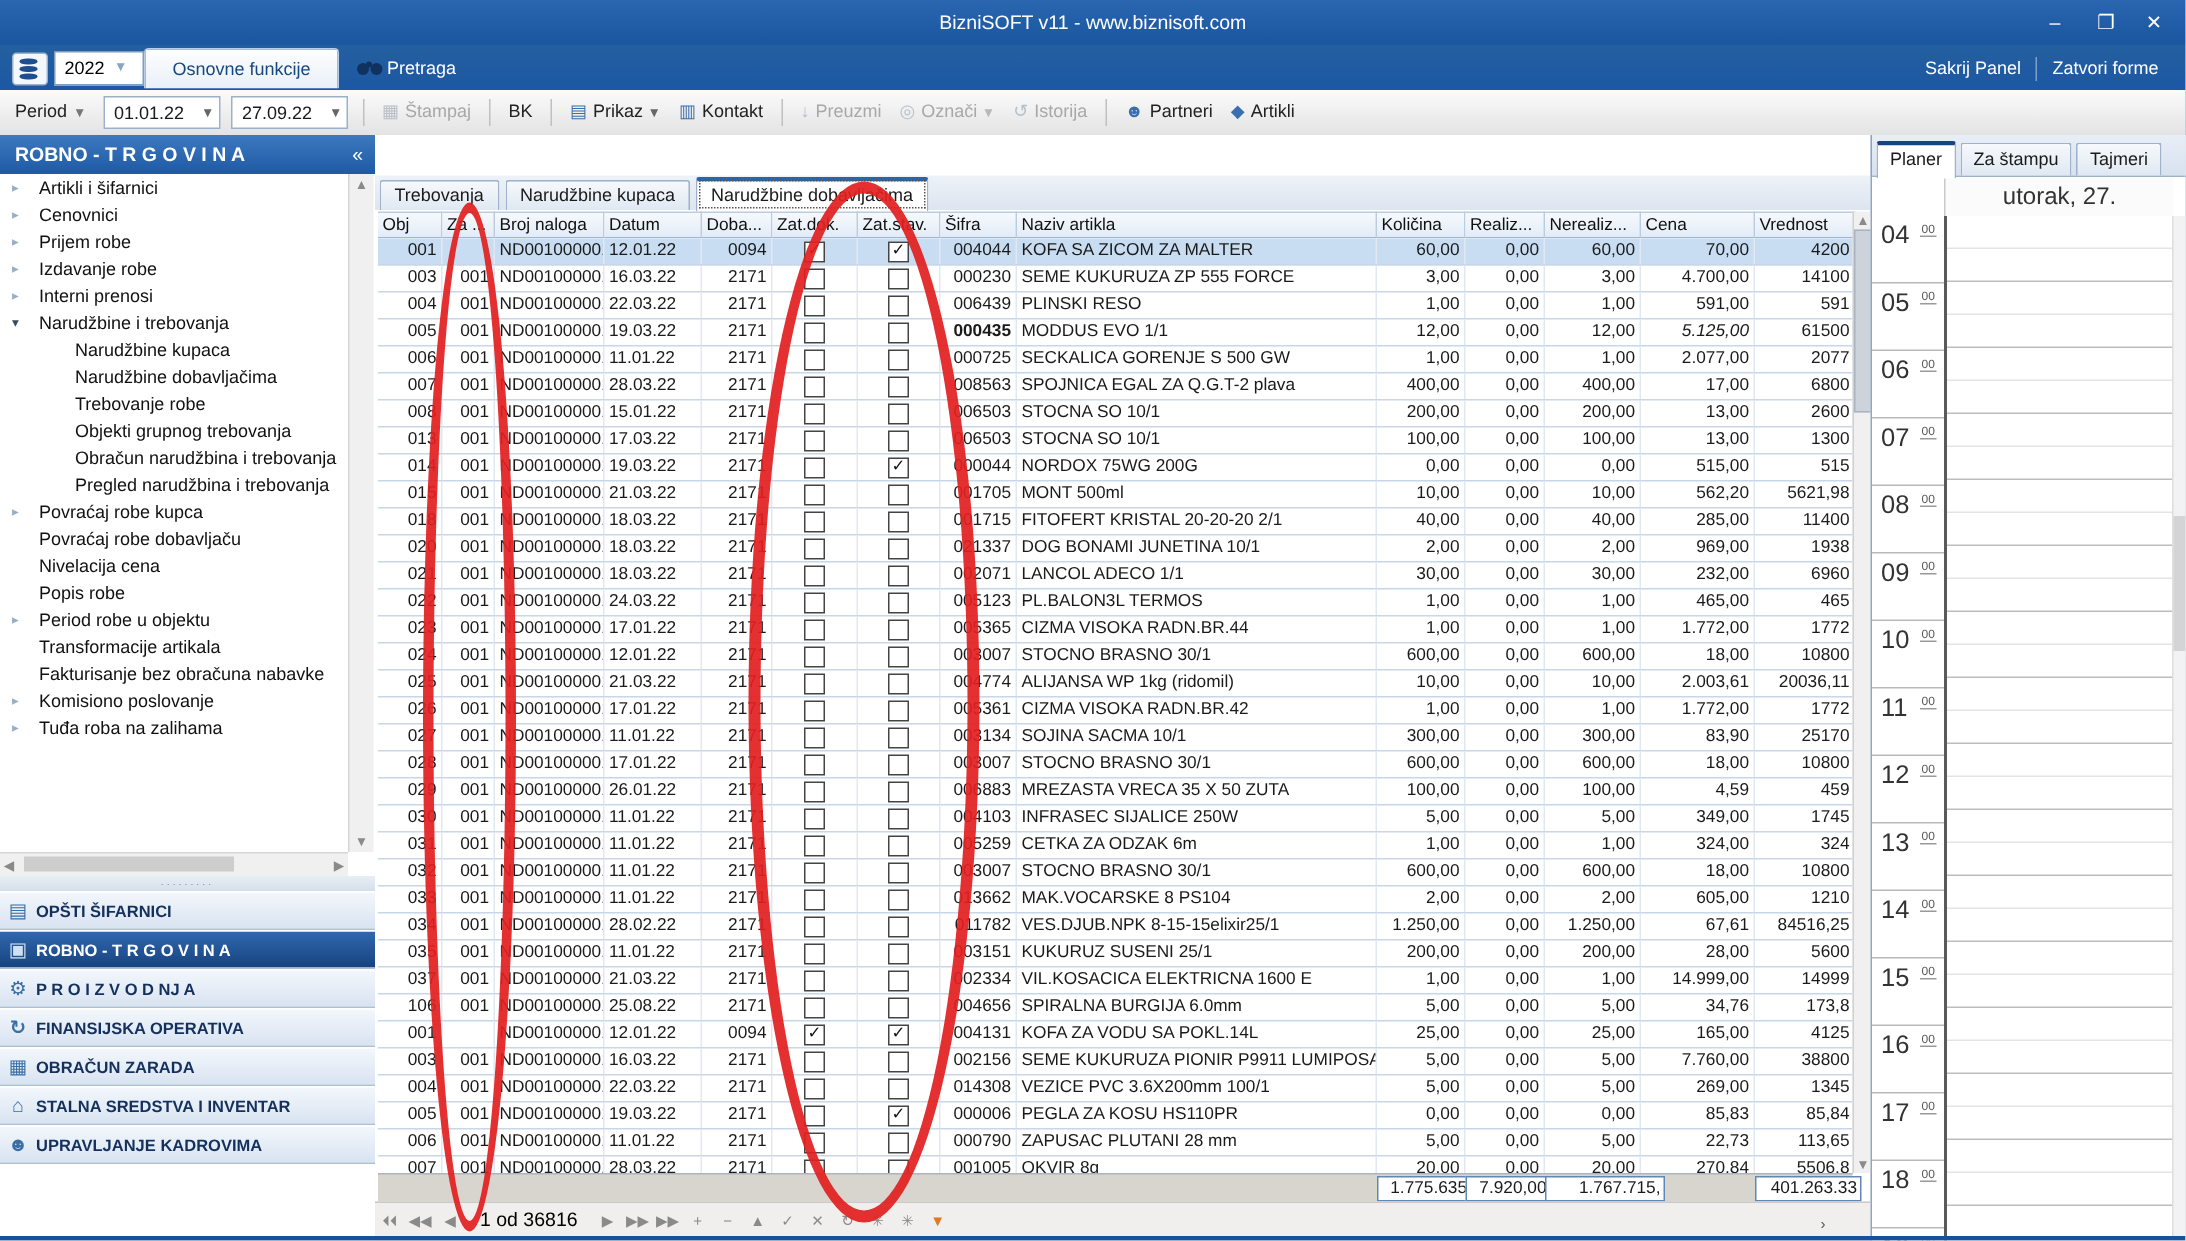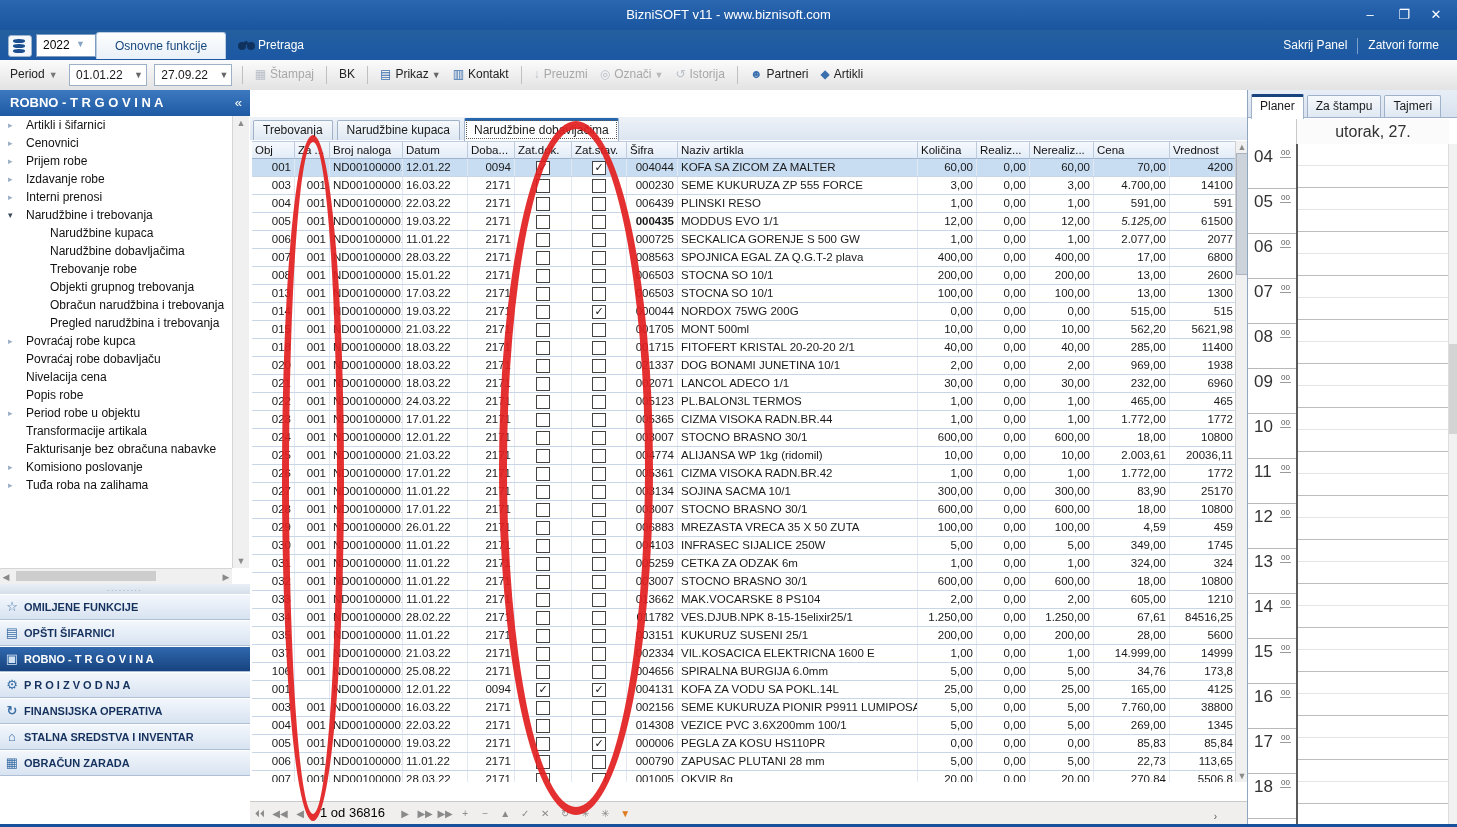--- a/index.html
+++ b/index.html
@@ -189,27 +189,27 @@
     <div class="scr-arrow" style="top:2px">▲</div>
     <div class="scr-arrow" style="bottom:2px">▼</div>
   </div>
   <div class="abs" id="tree-hscroll">
     <div class="scr-arrow" style="left:0;top:3px;width:12px">◀</div>
     <div class="scr-arrow" style="right:0;top:3px;width:12px">▶</div>
   </div>
   <div class="abs" id="tree-hthumb"></div>
   <div class="abs" id="splitter">.........</div>
   <div class="abs" id="panels">
-      <div class="pitem"><span class="picon">☆</span><span>OMILJENE FUNKCIJE</span></div>
       <div class="pitem"><span class="picon">▤</span><span>OPŠTI ŠIFARNICI</span></div>
       <div class="pitem sel"><span class="picon">▣</span><span>ROBNO - T R G O V I N A</span></div>
       <div class="pitem"><span class="picon">⚙</span><span>P R O I Z V O D NJ A</span></div>
       <div class="pitem"><span class="picon">↻</span><span>FINANSIJSKA OPERATIVA</span></div>
+      <div class="pitem"><span class="picon">▦</span><span>OBRAČUN ZARADA</span></div>
       <div class="pitem"><span class="picon">⌂</span><span>STALNA SREDSTVA I INVENTAR</span></div>
-      <div class="pitem"><span class="picon">▦</span><span>OBRAČUN ZARADA</span></div>
+      <div class="pitem"><span class="picon">☻</span><span>UPRAVLJANJE KADROVIMA</span></div>
     </div>
 
 </div>
 
 <div class="abs" id="main">
   <div class="abs" id="subtabs"><span class="stab">Trebovanja</span><span class="stab">Narudžbine kupaca</span><span class="stab active">Narudžbine dobavljačima</span></div>
   <div class="abs" id="grid">
       <div id="ghead">
         <div class="hcell" style="left: 0px; width: 43px;">Obj</div>
         <div class="hcell" style="left: 43px; width: 35px;">Za ...</div>
@@ -782,20 +782,26 @@
         <div class="gcell ctr" style="left: 320px; width: 55px;"><span class="cb"></span></div>
         <div class="gcell num" style="left: 375px; width: 51px;">001005</div>
         <div class="gcell " style="left: 426px; width: 240px;">OKVIR 8g</div>
         <div class="gcell num" style="left: 666px; width: 59px;">20,00</div>
         <div class="gcell num" style="left: 725px; width: 53px;">0,00</div>
         <div class="gcell num" style="left: 778px; width: 64px;">20,00</div>
         <div class="gcell num" style="left: 842px; width: 76px;">270,84</div>
         <div class="gcell num" style="left: 918px; width: 67px;">5506,8</div>
       </div>
     </div>
+  <div class="abs" id="gfoot">
+      <div class="fbox" style="left: 666px; width: 59px;">1.775.635</div>
+      <div class="fbox" style="left: 725px; width: 53px;">7.920,00</div>
+      <div class="fbox" style="left: 778px; width: 76px;">1.767.715,</div>
+      <div class="fbox" style="left: 918px; width: 67px;">401.263.33</div>
+    </div>
   <div class="abs" id="vscroll">
     <div class="scr-arrow" style="top:1px;width:12px">▲</div>
     <div class="scr-arrow" style="bottom:1px;width:12px">▼</div>
   </div>
   <div class="abs" id="vthumb"></div>
   <div class="abs" id="navbar">
     <span id="nav-left"><span class="nbtn">⏴⏴</span><span class="nbtn">◀◀</span><span class="nbtn">◀</span></span><span id="nav-pos">1 od 36816</span><span id="nav-right"><span class="nbtn">▶</span><span class="nbtn">▶▶</span><span class="nbtn">▶▶</span><span class="nbtn">+</span><span class="nbtn">−</span><span class="nbtn">▲</span><span class="nbtn">✓</span><span class="nbtn">✕</span><span class="nbtn">↻</span><span class="nbtn">✳</span><span class="nbtn">✳</span><span class="nbtn orange">▼</span></span>
     <span id="nav-hsep">›</span>
   </div>
   <div id="main-hthumb"></div>

